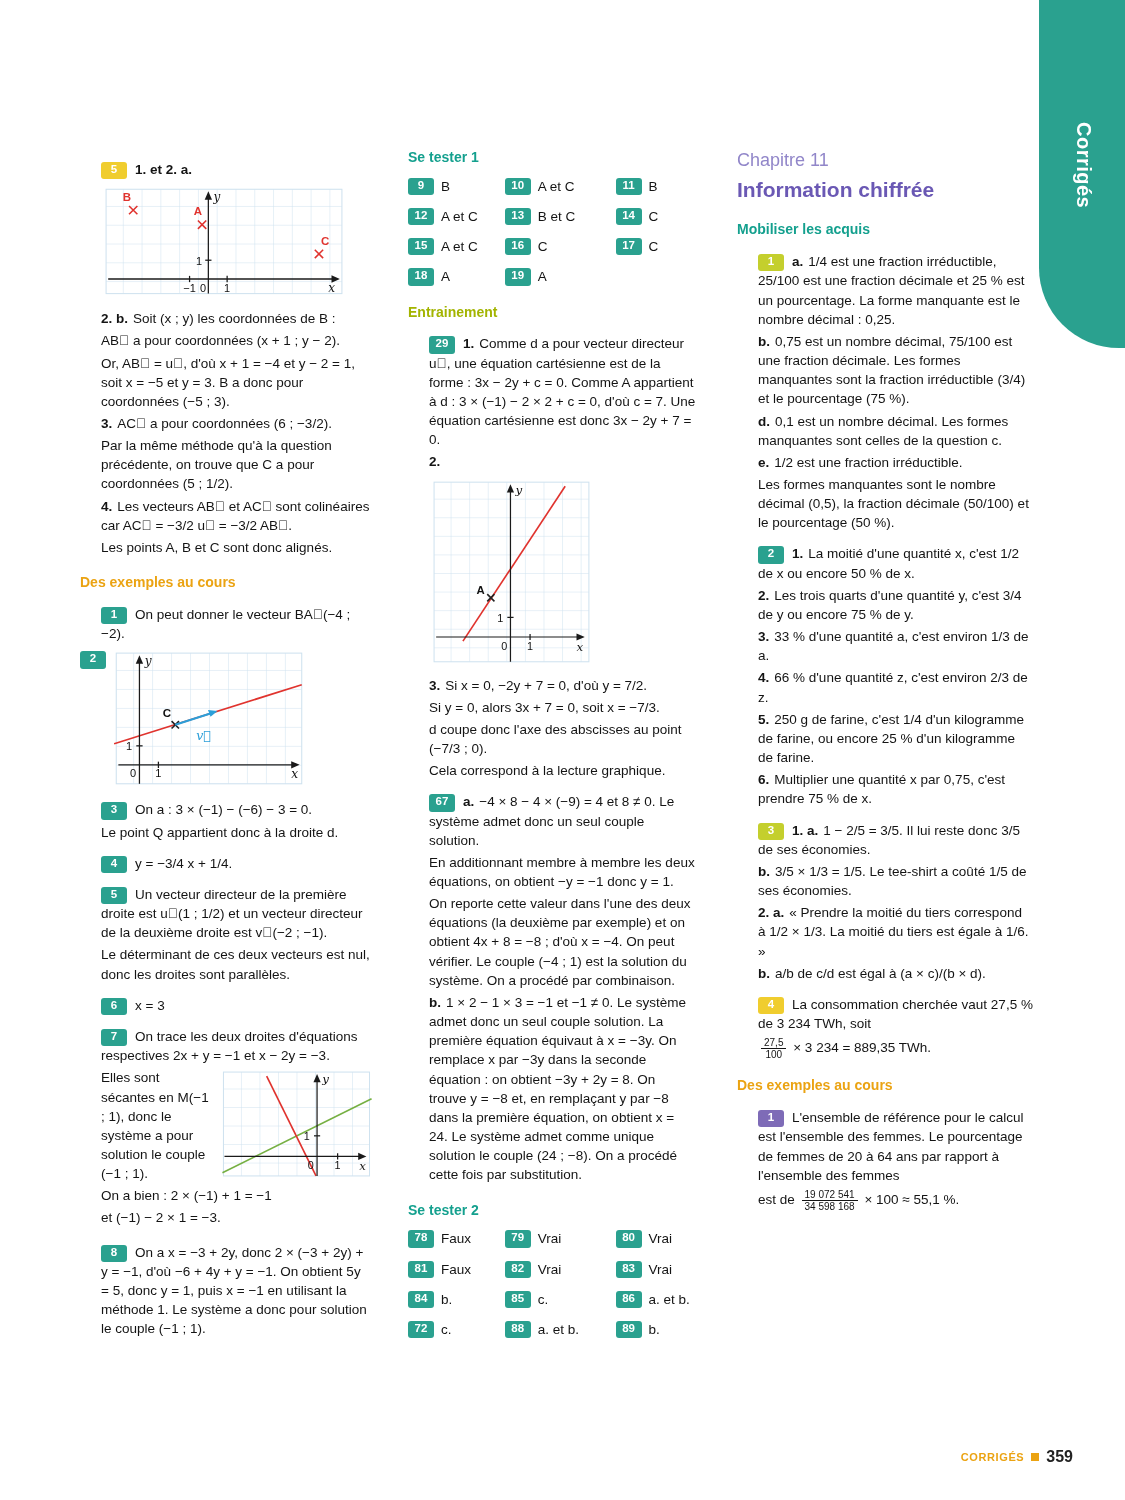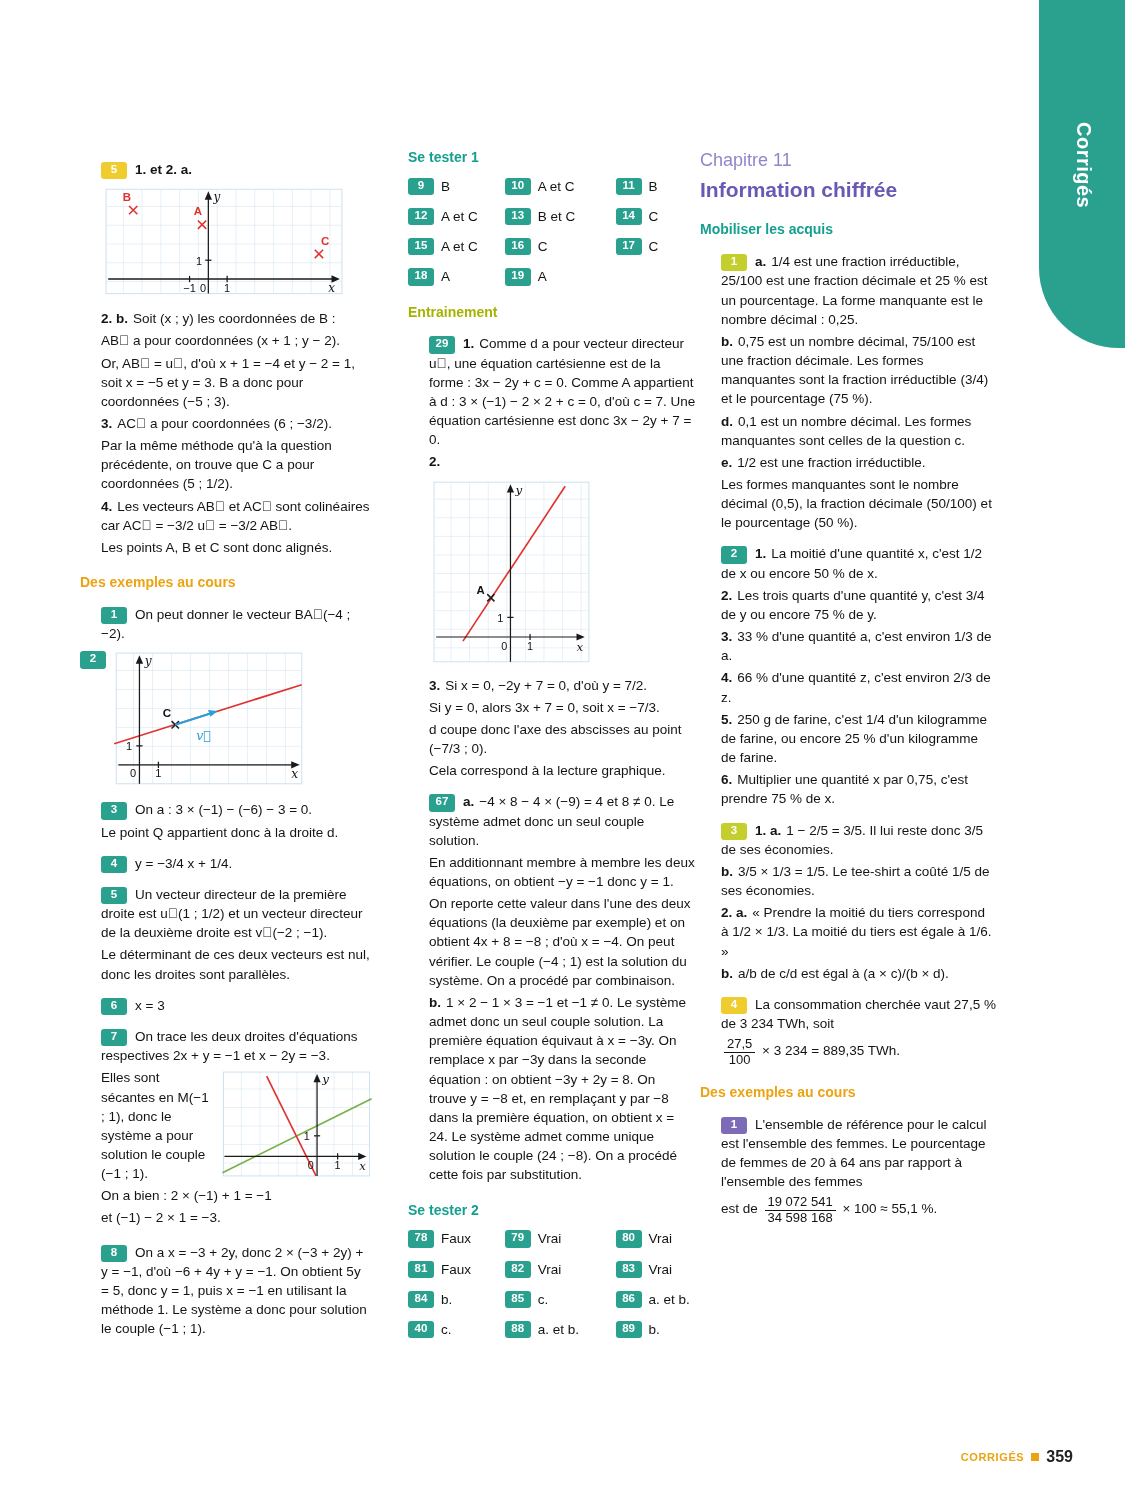--- a/index.html
+++ b/index.html
@@ -7,21 +7,21 @@
         font-family:"Liberation Sans",sans-serif;font-size:13.5px;color:#141414;}
   
   .corner{position:absolute;top:0;right:0;width:86px;height:348px;background:#2aa18f;
           border-radius:0 0 0 80px;}
   .corner-label{position:absolute;top:122px;right:30px;writing-mode:vertical-rl;
           color:#fff;font-weight:700;font-size:20px;letter-spacing:.5px;}
   
   .col{position:absolute;top:148px;line-height:1.42;}
   #col1{left:80px;width:292px;}
   #col2{left:408px;width:288px;}
-  #col3{left:700px;width:296px;}
+  #col3{left:737px;width:296px;}
   p{margin:0 0 3px 0;padding-left:21px;}
   p.item{margin-top:12px;}
   b.lead{margin-right:5px;}
   .sec{font-size:14px;font-weight:700;margin:16px 0 9px 0;}
   .sec.teal{color:#14a08e;}
   .sec.olive{color:#a3b400;}
   .sec.orange{color:#eba312;}
   .badge{display:inline-block;min-width:26px;box-sizing:border-box;padding:1px 5px 3px;
          border-radius:3px;text-align:center;color:#fff;font-weight:700;font-size:11.5px;
          line-height:1.15;margin-right:8px;vertical-align:1px;}
@@ -47,21 +47,21 @@
   .bluearrow{fill:#2b9fd9;stroke:none;}
   .crossred{stroke:#e0332e;stroke-width:1.5;fill:none;}
   .crossdark{stroke:#222;stroke-width:1.5;fill:none;}
   .glabel{font:italic 11.5px "DejaVu Serif",serif;fill:#111;}
   .gnum{font:10.5px "Liberation Sans",sans-serif;fill:#111;}
   .gred{font:700 11px "Liberation Sans",sans-serif;fill:#e0332e;}
   .gdark{font:700 11px "Liberation Sans",sans-serif;fill:#111;}
   .gblue{font:italic 12px "DejaVu Serif",serif;fill:#2b9fd9;}
   
   .frac{display:inline-flex;flex-direction:column;vertical-align:middle;text-align:center;
-        font-size:13px;line-height:1.1;margin:0 3px;}
+        font-size:10px;line-height:1.1;margin:0 3px;}
   .frac .fn{border-bottom:1px solid #141414;padding:0 3px;}
   .frac .fd{padding:0 3px;}
   .fracline{margin:4px 0;}
   
   .footer{position:absolute;right:52px;bottom:34px;display:flex;align-items:center;gap:7px;}
   .footer-corriges{color:#eba312;font-weight:700;font-size:11px;letter-spacing:.6px;}
   .footer-square{width:8px;height:8px;background:#eba312;display:inline-block;}
   .footer-page{font-weight:700;font-size:16px;color:#222;}
   .clearfix::after{content:"";display:block;clear:both;}
 </style>
@@ -332,21 +332,21 @@
         </div>
       <div class="anscell">
           <span class="badge teal">85</span>
           <span>c.</span>
         </div>
       <div class="anscell">
           <span class="badge teal">86</span>
           <span>a. et b.</span>
         </div>
       <div class="anscell">
-          <span class="badge teal">40</span>
+          <span class="badge teal">72</span>
           <span>c.</span>
         </div>
       <div class="anscell">
           <span class="badge teal">88</span>
           <span>a. et b.</span>
         </div>
       <div class="anscell">
           <span class="badge teal">89</span>
           <span>b.</span>
         </div>

